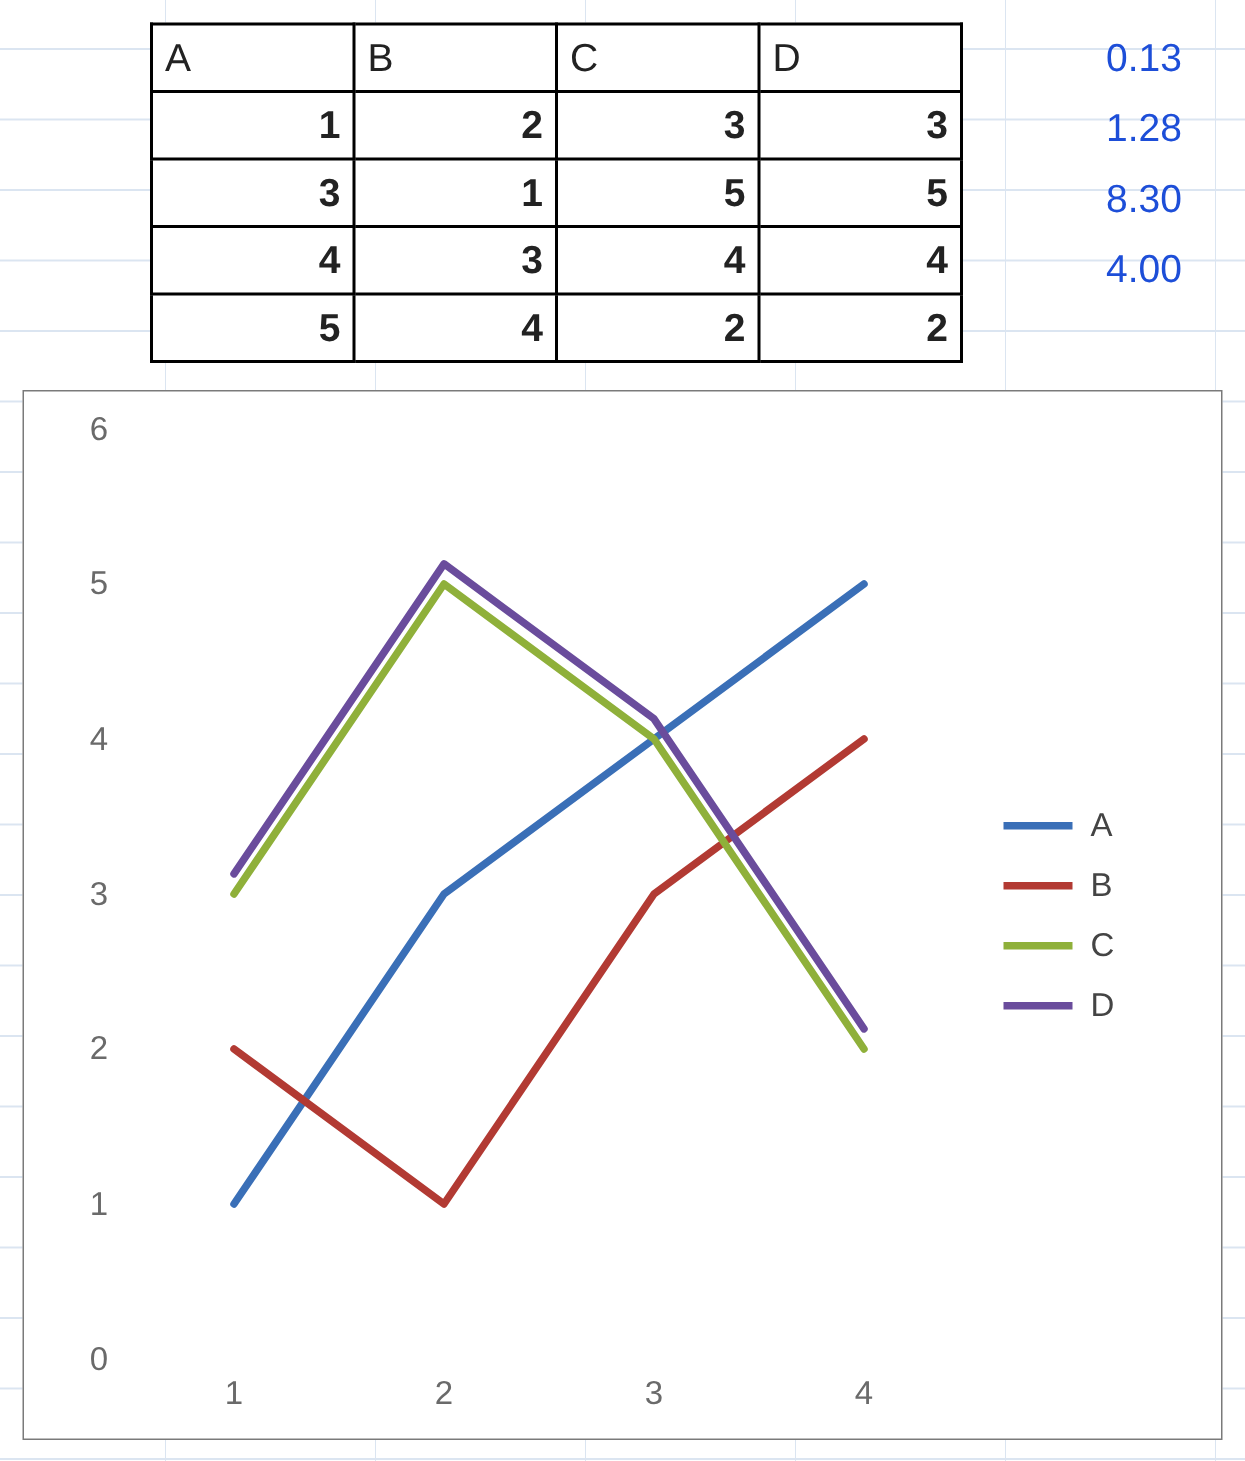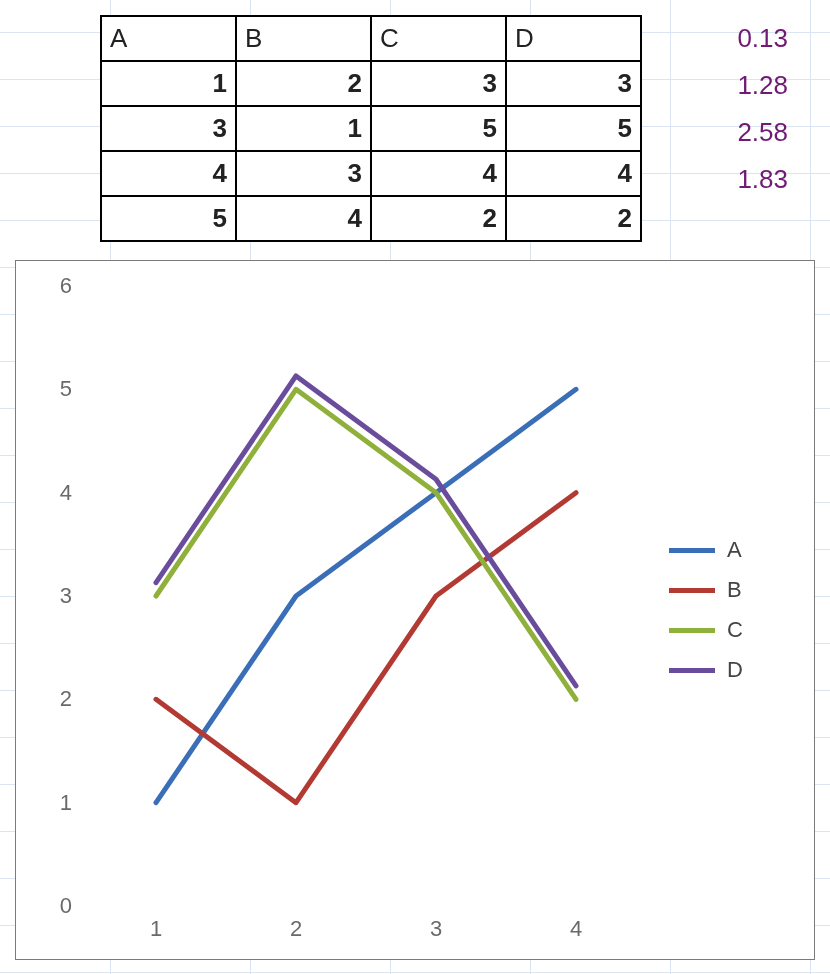--- a/index.html
+++ b/index.html
@@ -62,21 +62,21 @@
     position: absolute;
     left: 660px;
     top: 15px;
     width: 140px;
   }
   .extra-col div {
     height: 47px;
     line-height: 47px;
     text-align: right;
     font-size: 26px;
-    color: #701a75;
+    color: #1d4ed8;
     padding-right: 12px;
     box-sizing: border-box;
   }
 
   
   .chart-box {
     position: absolute;
     left: 15px;
     top: 260px;
     width: 800px;
@@ -181,22 +181,22 @@
         <td>4</td>
         <td>2</td>
         <td>2</td>
       </tr>
     </tbody>
   </table>
 
   <div class="extra-col">
     <div>0.13</div>
     <div>1.28</div>
-    <div>2.58</div>
-    <div>1.83</div>
+    <div>8.30</div>
+    <div>4.00</div>
   </div>
 
   <div class="chart-box">
 
     <div class="plot-area" id="plot">
       <svg class="lines" id="chart-svg" viewBox="0 0 560 620">
           <polyline points="70,516.6666666666666 210,310 350,206.66666666666669 490,103.33333333333326" fill="none" stroke="#3a6fb7" stroke-width="5" stroke-linejoin="round" stroke-linecap="round"></polyline>
           <polyline points="70,413.33333333333337 210,516.6666666666666 350,310 490,206.66666666666669" fill="none" stroke="#b23a33" stroke-width="5" stroke-linejoin="round" stroke-linecap="round"></polyline>
           <polyline points="70,310 210,103.33333333333326 350,206.66666666666669 490,413.33333333333337" fill="none" stroke="#8fb03a" stroke-width="5" stroke-linejoin="round" stroke-linecap="round"></polyline>
           <polyline points="70,296.5666666666667 210,89.89999999999998 350,193.23333333333335 490,399.9" fill="none" stroke="#6a4c9c" stroke-width="5" stroke-linejoin="round" stroke-linecap="round"></polyline>

